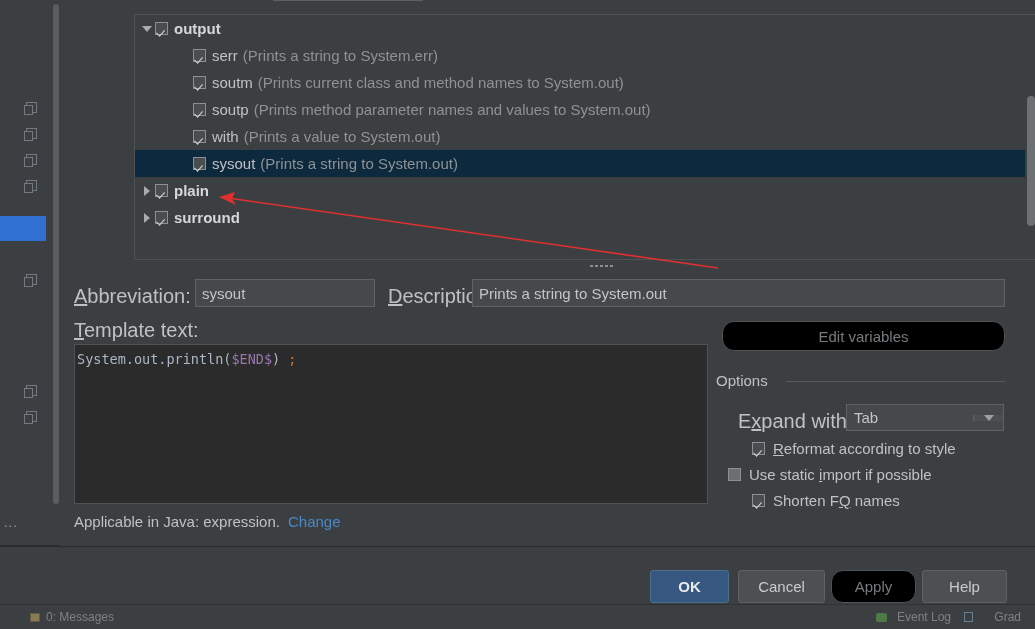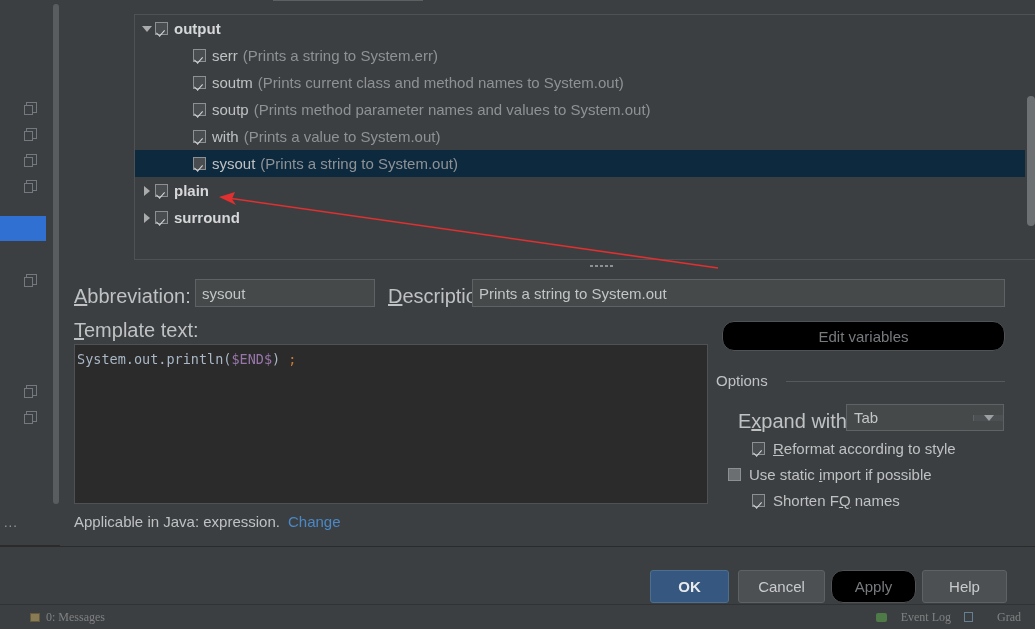--- a/index.html
+++ b/index.html
@@ -87,21 +87,21 @@
   }
 
   
   .statusbar {
     position: absolute; left: 0; bottom: 0; width: 1035px; height: 25px;
     background: #3C3F41;
     border-top: 1px solid #2B2B2B;
     opacity: 0.62;
   }
   .sb-item {
-    position: absolute; font-size: 12px; color: #A9A9A9; white-space: nowrap; font-family: Liberation Serif, serif;
+    position: absolute; font-size: 12px; color: #A9A9A9; white-space: nowrap;
   }
   .sb-sq {
     position: absolute; width: 10px; height: 9px;
     background: #B8A060; border: 1px solid #7E6C3C;
   }
   .sb-green {
     position: absolute; width: 11px; height: 9px; background: #5A9E4B;
     border-radius: 2px;
   }
   .sb-blue-ic {

